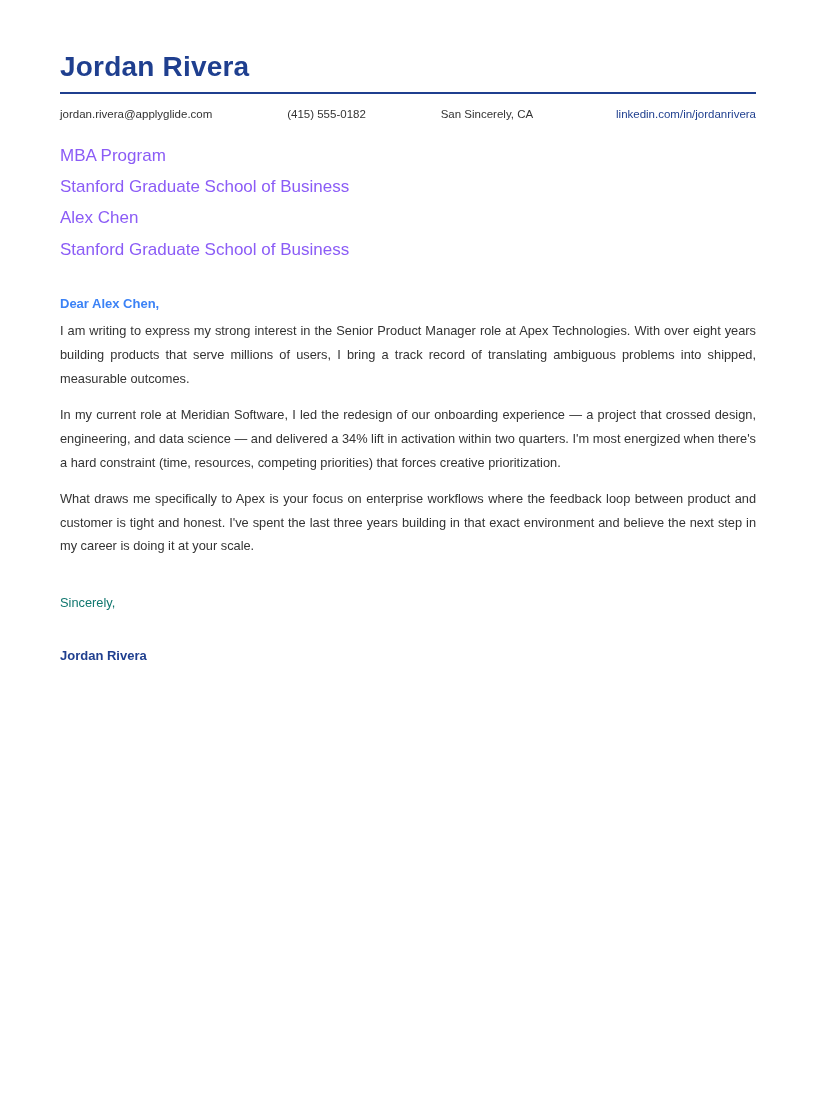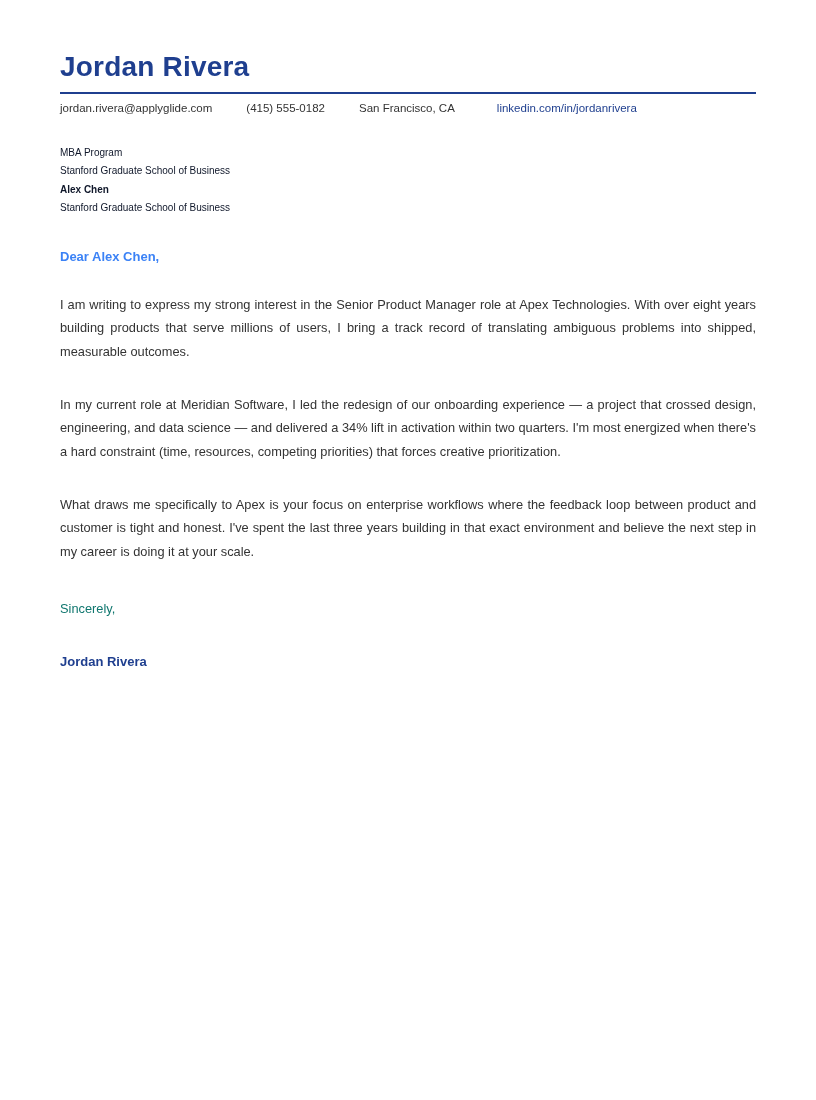--- a/index.html
+++ b/index.html
@@ -35,59 +35,60 @@
   }
   .subtitle {
     margin-top: 7px;
     font-size: 11px;
     font-weight: bold;
     letter-spacing: 2.1px;
     color: #444444;
     text-transform: uppercase;
   }
   .contact-row {
-    margin-top: 8px;
+    margin-top: 14px;
     display: flex;
     align-items: baseline;
     font-size: 11.5px;
     color: #333333;
+    justify-content: space-between;
   }
   .contact-item {
     margin-right: 34px;
     white-space: nowrap;
   }
   .contact-item.link {
     color: #1f3f8f;
     padding-left: 8px;
   }
   .contact-item:last-child {
     margin-right: 0;
   }
   .date {
     margin-top: 34px;
     font-size: 12px;
     color: #333333;
   }
   .recipient {
-    margin-top: 30px;
-    font-size: 10px;
+    margin-top: 20px;
+    font-size: 17px;
     line-height: 1.85;
-    color: #0f172a;
+    color: #8b5cf6;
   }
   .recipient .strong {
-    font-weight: bold;
+    font-weight: normal;
   }
   .salutation {
     margin-top: 31px;
     font-size: 13px;
     font-weight: bold;
     color: #3b82f6;
   }
   .body-para {
-    margin-top: 29px;
+    margin-top: 8px;
     font-size: 12.8px;
     line-height: 1.85;
     text-align: justify;
     color: #333333;
   }
   .closing {
     margin-top: 37px;
     font-size: 12.8px;
     color: #0f766e;
   }
@@ -103,21 +104,21 @@
 
 <div class="page">
 
   <div class="header">
     <h1 class="name">Jordan Rivera</h1>
   </div>
 
   <div class="contact-row">
     <span class="contact-item">jordan.rivera@applyglide.com</span>
     <span class="contact-item">(415) 555-0182</span>
-    <span class="contact-item">San Francisco, CA</span>
+    <span class="contact-item">San Sincerely, CA</span>
     <span class="contact-item link">linkedin.com/in/jordanrivera</span>
   </div>
 
 
   <div class="recipient">
     <div>MBA Program</div>
     <div>Stanford Graduate School of Business</div>
     <div class="strong">Alex Chen</div>
     <div>Stanford Graduate School of Business</div>
   </div>

